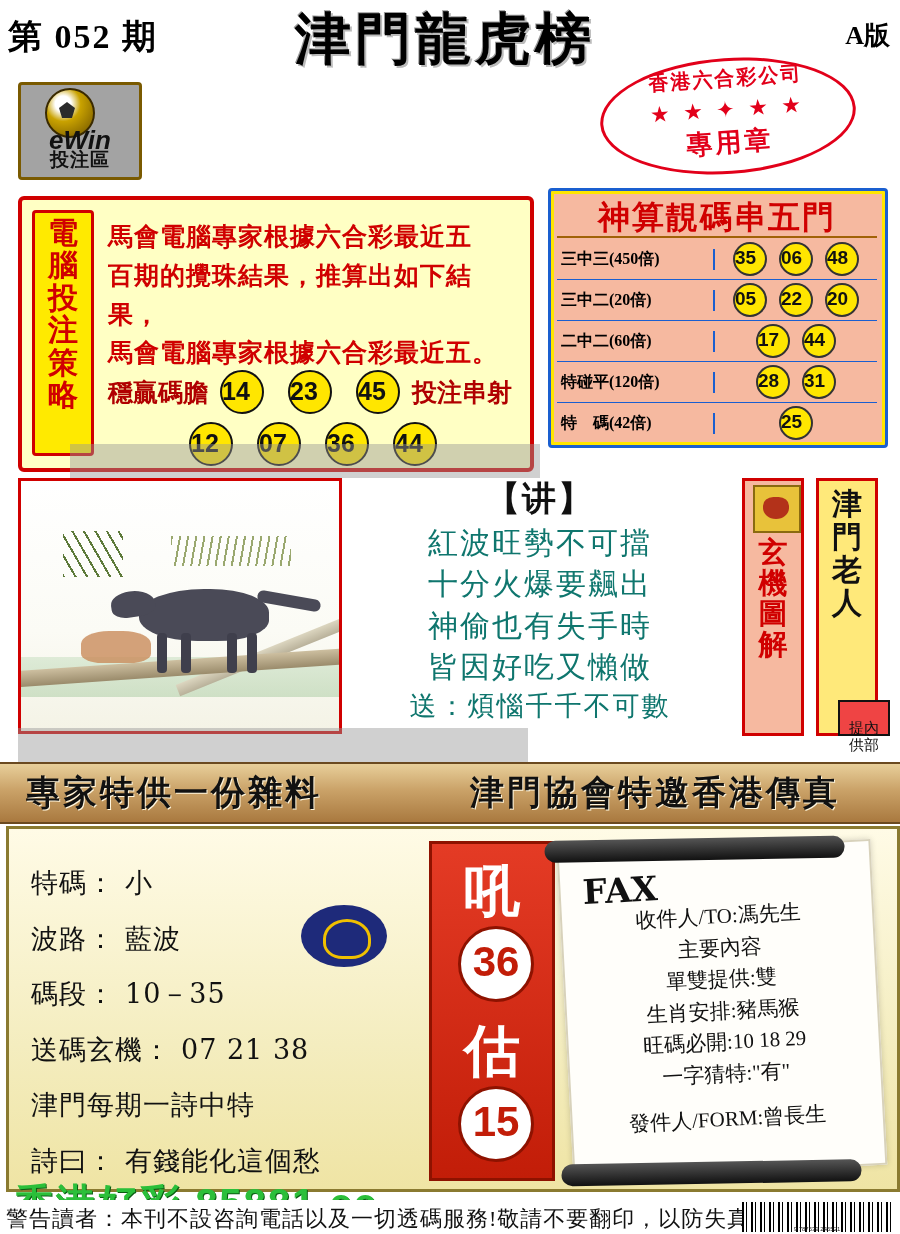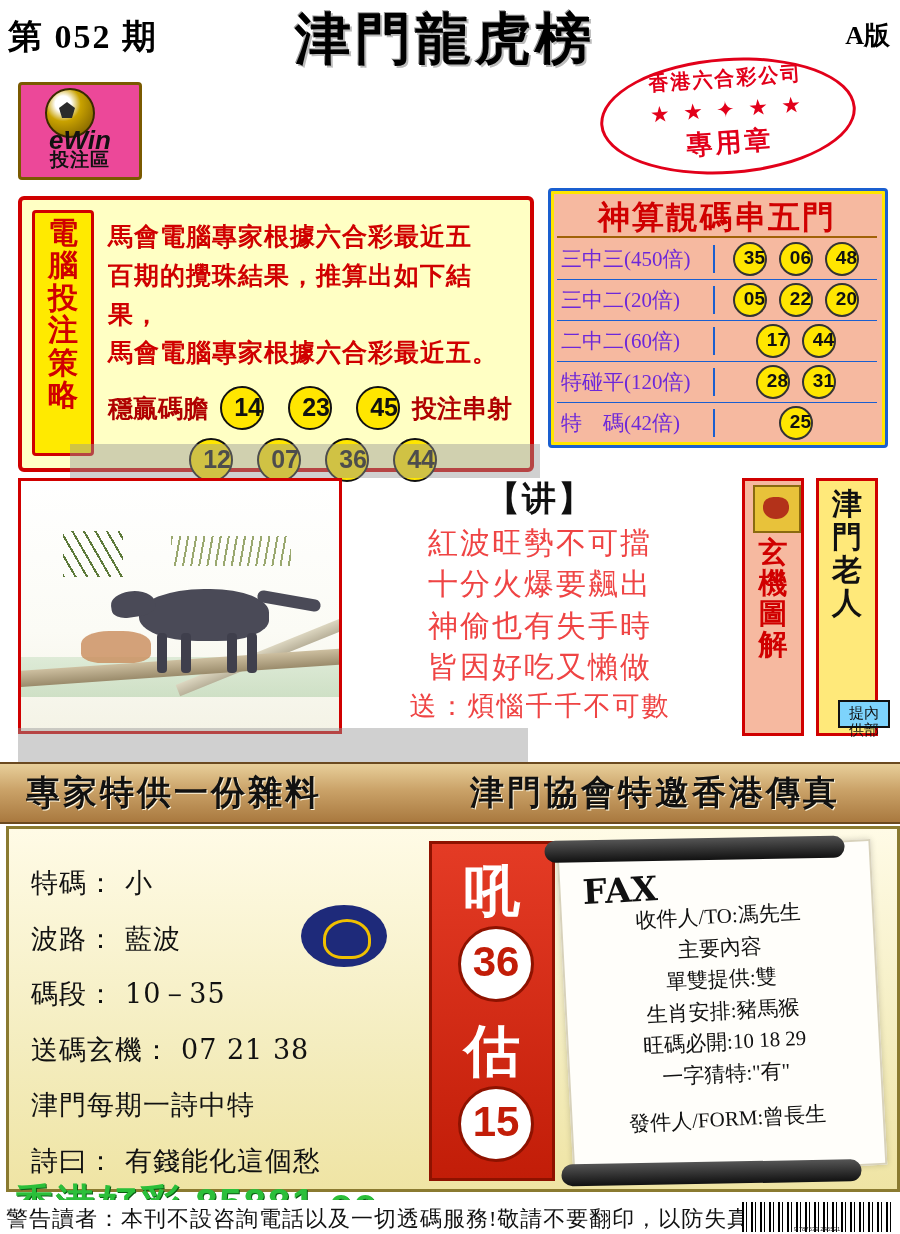--- a/index.html
+++ b/index.html
@@ -37,21 +37,21 @@
   }
   .seal .stars{
     position:absolute;top:36px;left:0;width:100%;font-size:22px;letter-spacing:4px;
   }
   .seal .seal-bottom{
     position:absolute;top:64px;left:0;width:100%;font-size:26px;font-weight:bold;letter-spacing:3px;
   }
   
   .logo{
     position:absolute;left:18px;top:82px;width:118px;height:92px;
-    background:#ec4899;border:3px solid #7a5a00;border-radius:4px;
+    background:#a3a3a3;border:3px solid #7a5a00;border-radius:4px;
     overflow:hidden;
   }
   .logo .ball{
     position:absolute;left:24px;top:3px;width:46px;height:46px;border-radius:50%;
     background:radial-gradient(circle at 35% 30%,#fff 0 18%,#c9a200 40%,#6b4f00 100%);
     border:2px solid #3a2a00;
   }
   .logo .ball:after{
     content:"";position:absolute;left:12px;top:12px;width:16px;height:16px;
     background:#2b2b2b;clip-path:polygon(50% 0,100% 38%,81% 100%,19% 100%,0 38%);
@@ -78,26 +78,26 @@
     letter-spacing:0;
   }
   .strategy-title span{display:block;}
   .strategy-lines{
     position:absolute;left:86px;top:18px;width:410px;
     color:#d00000;font-size:25px;line-height:1.55;font-weight:bold;
     letter-spacing:1px;
   }
   .bet-row{
     position:absolute;left:86px;width:410px;color:#b00000;font-weight:bold;
-    font-size:25px;display:flex;align-items:center;margin-top:16px;
+    font-size:25px;display:flex;align-items:center;
   }
   .bet-row.r1{top:170px;}
   .bet-row.r2{top:222px;justify-content:center;}
   .ball-num{
-    display:inline-block;width:40px;height:40px;line-height:38px;text-align:right;
+    display:inline-block;width:40px;height:40px;line-height:38px;text-align:left;
     border-radius:50%;background:#ffe600;border:2px solid #111;color:#111;
     font-size:25px;font-weight:bold;margin:0 12px;
     font-family:"Liberation Sans",sans-serif;
   }
   
   .codetable{
     position:absolute;left:548px;top:188px;width:334px;height:254px;
     background:#f6b9a0;border:3px solid #1a5fd0;border-radius:4px;
     box-shadow:0 0 0 3px #ffe600 inset;
   }
@@ -106,26 +106,26 @@
     text-align:center;font-size:32px;font-weight:bold;color:#d00000;
     letter-spacing:2px;
     border-bottom:2px solid #a16207;
   }
   .ct-rows{position:absolute;left:6px;top:48px;width:320px;}
   .ct-row{
     height:40px;display:flex;align-items:center;border-bottom:1px solid #1a5fd0;
   }
   .ct-row:last-child{border-bottom:none;}
   .ct-label{
-    width:158px;font-size:21px;color:#6d28d9;font-weight:normal;padding-left:4px;
+    width:158px;font-size:16px;color:#000000;font-weight:bold;padding-left:4px;
     border-right:2px solid #1a5fd0;box-sizing:border-box;
   }
   .ct-nums{flex:1;text-align:center;white-space:nowrap;}
   .mini-ball{
-    display:inline-block;width:30px;height:30px;line-height:28px;text-align:right;
+    display:inline-block;width:30px;height:30px;line-height:28px;text-align:left;
     border-radius:50%;background:#ffe600;border:2px solid #333;color:#111;
     font-size:19px;font-weight:bold;margin:0 4px;vertical-align:middle;
     font-family:"Liberation Sans",sans-serif;
   }
   
   .picture{
     position:absolute;left:18px;top:478px;width:318px;height:250px;
     background:#fdfdfb;border:3px solid #d00000;overflow:hidden;
   }
   .pic-sky{position:absolute;inset:0;background:linear-gradient(#ffffff 0%,#fbfbf5 60%,#f4f3e6 100%);}
@@ -165,21 +165,21 @@
   .pic-twig{
     position:absolute;left:42px;top:50px;width:60px;height:46px;
     background:repeating-linear-gradient(60deg,#5d7a3a 0 2px,transparent 2px 10px);
   }
   
   .poem{
     position:absolute;left:360px;top:476px;width:360px;height:260px;
     text-align:center;
   }
   .poem-head{font-size:34px;font-weight:bold;color:#111;letter-spacing:2px;}
-  .poem-line{font-size:30px;color:#ef4444;line-height:1.38;letter-spacing:2px;}
+  .poem-line{font-size:30px;color:#0f766e;line-height:1.38;letter-spacing:2px;}
   .poem-line.last{font-size:27px;}
   
   .xuanji{
     position:absolute;left:742px;top:478px;width:62px;height:258px;
     background:#f6b9a0;border:3px solid #d00000;text-align:center;
     color:#d00000;font-size:29px;font-weight:bold;line-height:1.06;
     padding-top:56px;box-sizing:border-box;
   }
   .xuanji .icon{
     position:absolute;left:8px;top:4px;width:44px;height:44px;
@@ -191,23 +191,23 @@
   }
   .xuanji span{display:block;}
   .laoren{
     position:absolute;left:816px;top:478px;width:62px;height:258px;
     background:#ffe97a;border:3px solid #d00000;text-align:center;
     color:#111;font-size:30px;font-weight:bold;line-height:1.1;
     padding-top:6px;box-sizing:border-box;
   }
   .laoren span{display:block;}
   .neibu{
-    position:absolute;left:838px;top:700px;width:52px;height:28px;
-    border:2px solid #111;background:#7dd3fc;color:#111;
-    font-size:15px;line-height:1.1;text-align:center;padding-top:3px;box-sizing:border-box;
+    position:absolute;left:838px;top:700px;width:52px;height:36px;
+    border:2px solid #111;background:#ef4444;color:#111;
+    font-size:15px;line-height:1.1;text-align:center;padding-top:18px;box-sizing:border-box;
   }
   .neibu span{display:block;}
   
   .banner{
     position:absolute;left:0;top:762px;width:900px;height:58px;
     background:linear-gradient(#e8cf9a,#caa268 45%,#a9793f);
     border-top:2px solid #6b4a20;border-bottom:2px solid #6b4a20;
   }
   .banner-left,.banner-right{
     position:absolute;top:6px;font-size:34px;font-weight:bold;color:#111;

